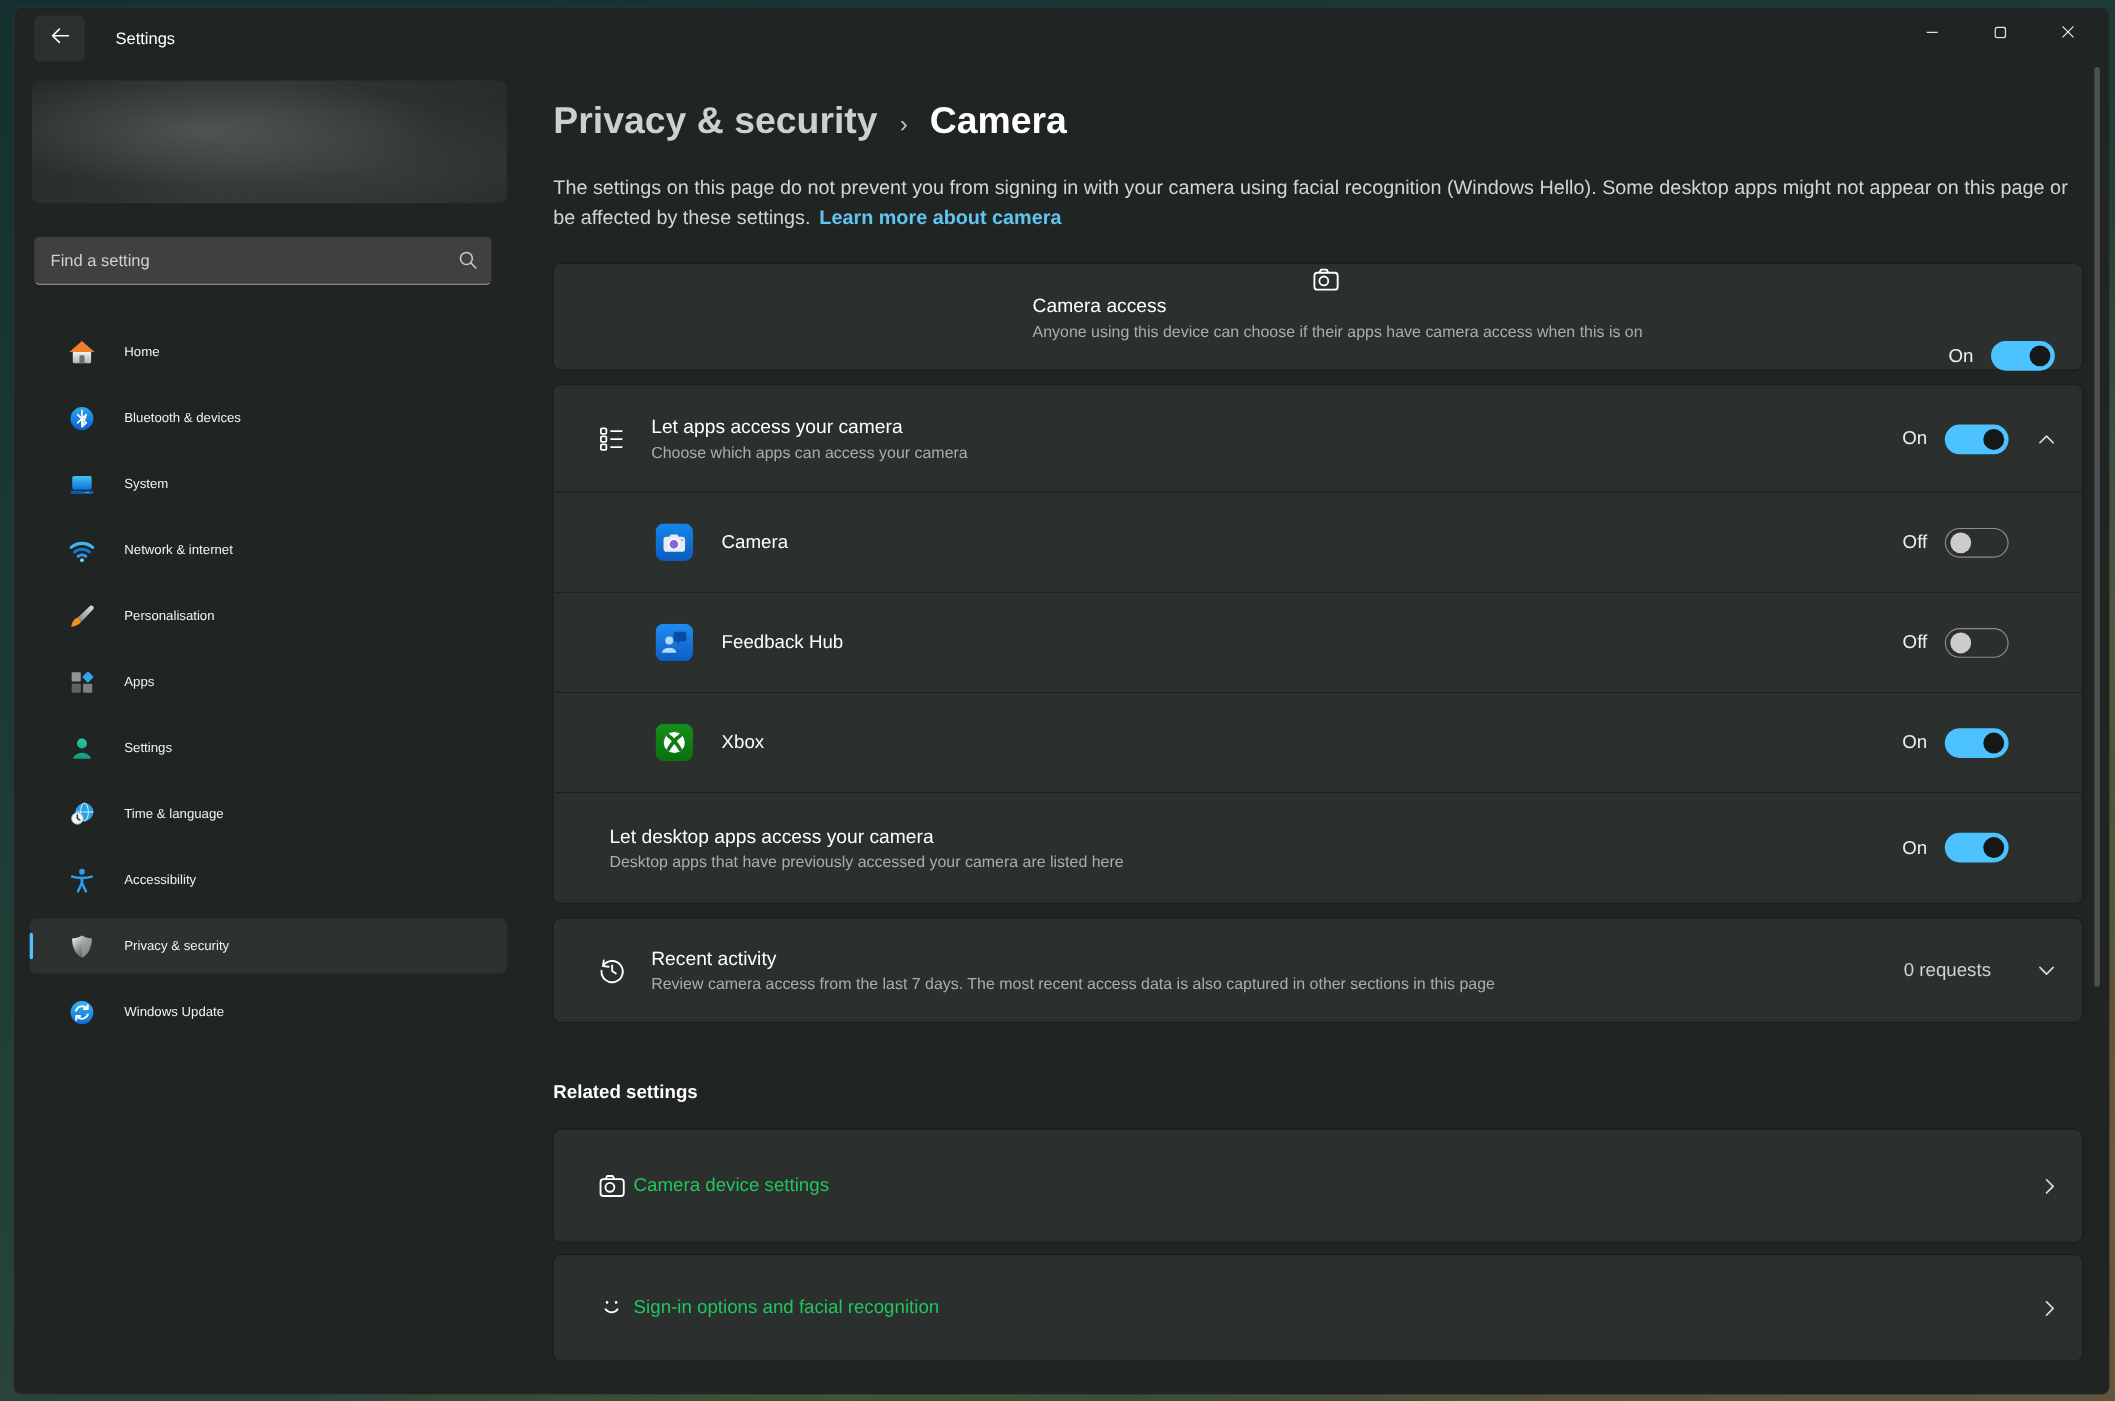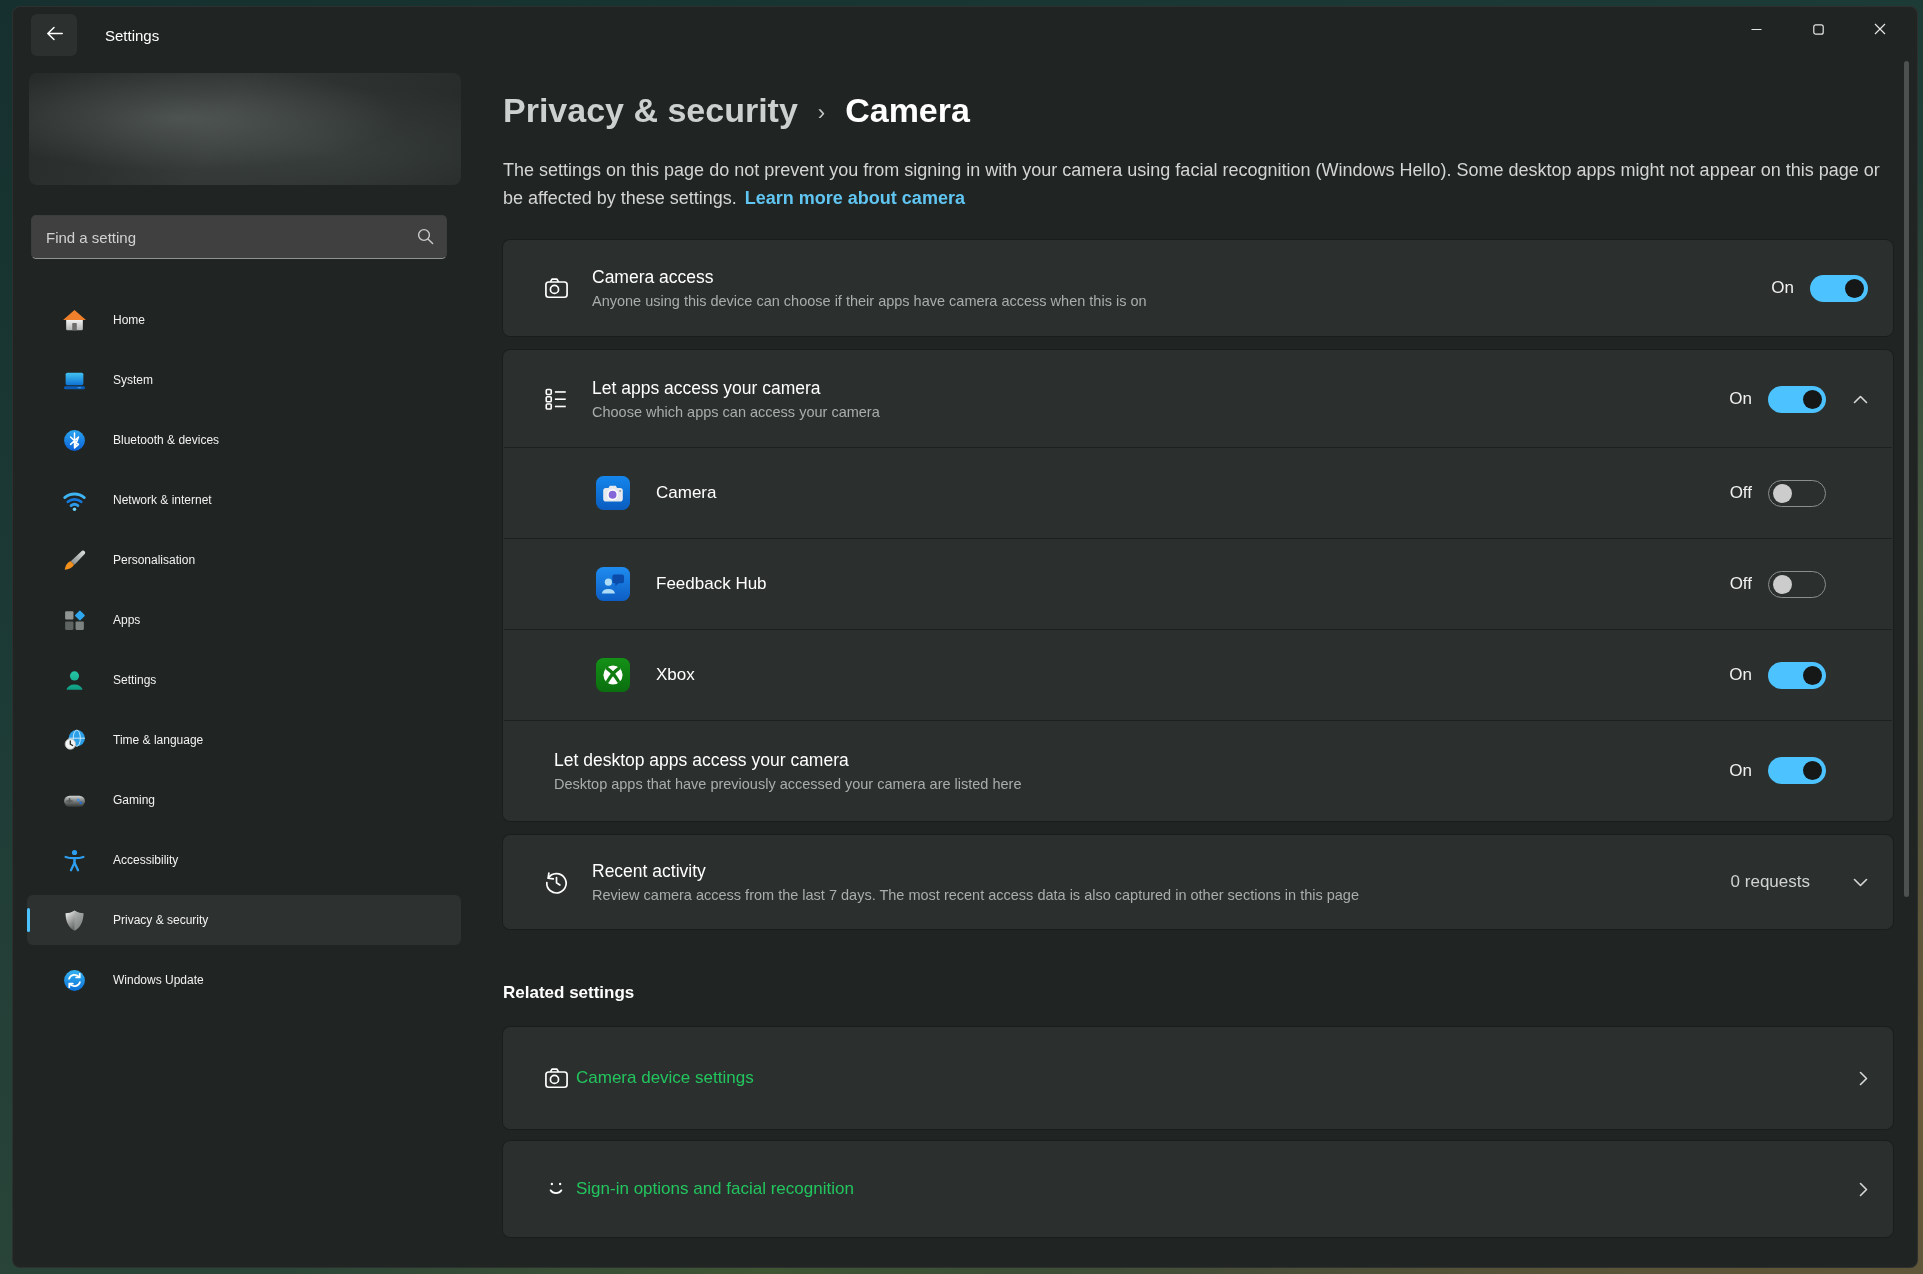--- a/index.html
+++ b/index.html
@@ -95,21 +95,21 @@
   }
   .row{display:flex;align-items:center;padding:0 24px 0 38px;}
   .row .r-icon{width:28px;display:flex;align-items:center;justify-content:center;flex:0 0 auto;}
   .r-text{margin-left:22px;}
   .r-title{color:#ffffff;font-size:17.5px;}
   .r-sub{color:var(--text-sub);font-size:14.5px;margin-top:5px;}
   .r-right{margin-left:auto;display:flex;align-items:center;}
   .state-label{color:#f0f0f0;font-size:17px;margin-right:16px;}
   .chev-slot{width:42px;display:flex;justify-content:flex-end;align-items:center;}
 
-  .row-camera-access{height:96px;}
+  .row-camera-access{height:96px;flex-direction:column;}
   .group{margin-top:14px;}
   .group-header{height:96px;}
   .sub-row{height:91px;border-top:1px solid #1d201f;padding-left:92px;}
   .app-icon{width:34px;height:34px;flex:0 0 auto;display:flex;}
   .app-name{color:#ffffff;font-size:17px;margin-left:26px;}
   .row-desktop{height:100px;border-top:1px solid #1d201f;padding-left:50px;}
   .row-recent{height:94px;margin-top:14px;}
   .recent-value{color:#d0d3d1;font-size:17px;margin-right:16px;}
 
   .related-heading{margin-top:54px;color:#ffffff;font-size:17px;font-weight:700;}
@@ -192,47 +192,47 @@
             <rect x="9.8" y="14.4" width="4.4" height="7" rx="0.6" fill="#6e6f6d"></rect>
           </svg>
         </span>
         <span class="nav-label">Home</span>
       </div>
 
       <div class="nav-item">
         <span class="nav-icon">
           <svg width="25" height="25" viewBox="0 0 24 24">
             <defs>
+                <linearGradient id="g-bt" x1="0" y1="2" x2="0" y2="22" gradientUnits="userSpaceOnUse">
+                  <stop offset="0" stop-color="#2ba7f0"></stop>
+                  <stop offset="1" stop-color="#0a5fd6"></stop>
+                </linearGradient>
+              </defs>
+            <circle cx="12" cy="12" r="10" fill="url(#g-bt)"></circle>
+            <path d="M12 4.8 V19.2 L15.8 15.7 L8.2 8.6 M12 19.2 L15.8 8.6 L8.2 15.7" stroke="#ffffff" stroke-width="1.4" fill="none" stroke-linejoin="round" stroke-linecap="round"></path>
+          </svg>
+        </span>
+        <span class="nav-label">Bluetooth &amp; devices</span>
+      </div>
+
+      <div class="nav-item">
+        <span class="nav-icon">
+          <svg width="25" height="25" viewBox="0 0 24 24">
+            <defs>
                 <linearGradient id="g-sys" x1="0" y1="4" x2="0" y2="17" gradientUnits="userSpaceOnUse">
                   <stop offset="0" stop-color="#45c6f2"></stop>
                   <stop offset="1" stop-color="#0c6fd2"></stop>
                 </linearGradient>
               </defs>
             <rect x="3.5" y="4.5" width="17" height="12" rx="1.6" fill="url(#g-sys)"></rect>
             <rect x="2" y="17.5" width="20" height="2.8" rx="1.2" fill="#0a5cb8"></rect>
             <rect x="15" y="18.4" width="3.4" height="1" rx="0.5" fill="#4aa6e8"></rect>
           </svg>
         </span>
         <span class="nav-label">System</span>
-      </div>
-
-      <div class="nav-item">
-        <span class="nav-icon">
-          <svg width="25" height="25" viewBox="0 0 24 24">
-            <defs>
-                <linearGradient id="g-bt" x1="0" y1="2" x2="0" y2="22" gradientUnits="userSpaceOnUse">
-                  <stop offset="0" stop-color="#2ba7f0"></stop>
-                  <stop offset="1" stop-color="#0a5fd6"></stop>
-                </linearGradient>
-              </defs>
-            <circle cx="12" cy="12" r="10" fill="url(#g-bt)"></circle>
-            <path d="M12 4.8 V19.2 L15.8 15.7 L8.2 8.6 M12 19.2 L15.8 8.6 L8.2 15.7" stroke="#ffffff" stroke-width="1.4" fill="none" stroke-linejoin="round" stroke-linecap="round"></path>
-          </svg>
-        </span>
-        <span class="nav-label">Bluetooth &amp; devices</span>
       </div>
 
       <div class="nav-item">
         <span class="nav-icon">
           <svg width="25" height="25" viewBox="0 0 24 24" fill="none">
             <path d="M2.6 9.2 a14.5 14.5 0 0 1 18.8 0" stroke="#3fb5f2" stroke-width="2.7" stroke-linecap="round"></path>
             <path d="M5.6 13.2 a10 10 0 0 1 12.8 0" stroke="#1478da" stroke-width="2.7" stroke-linecap="round"></path>
             <path d="M8.7 17 a5.2 5.2 0 0 1 6.6 0" stroke="#2e9ae8" stroke-width="2.7" stroke-linecap="round"></path>
             <circle cx="12" cy="20.4" r="1.7" fill="#6fd2f8"></circle>
           </svg>
@@ -290,38 +290,20 @@
             <circle cx="14.2" cy="9.8" r="7.8" fill="#2b9fe8"></circle>
             <ellipse cx="14.2" cy="9.8" rx="3.4" ry="7.8" stroke="#cdeefc" stroke-width="0.9" fill="none"></ellipse>
             <line x1="6.4" y1="9.8" x2="22" y2="9.8" stroke="#cdeefc" stroke-width="0.9"></line>
             <circle cx="8" cy="15.4" r="5" fill="#f2f5f4" stroke="#b8bcba" stroke-width="0.8"></circle>
             <path d="M8 12.4 V15.4 L10.2 16.8" stroke="#2a2e2c" stroke-width="1.3" fill="none" stroke-linecap="round"></path>
           </svg>
         </span>
         <span class="nav-label">Time &amp; language</span>
       </div>
 
-      <div class="nav-item">
-        <span class="nav-icon">
-          <svg width="25" height="25" viewBox="0 0 24 24">
-            <defs>
-                <linearGradient id="g-gp" x1="0" y1="7" x2="0" y2="19" gradientUnits="userSpaceOnUse">
-                  <stop offset="0" stop-color="#dcdfde"></stop>
-                  <stop offset="1" stop-color="#93989620"></stop>
-                  <stop offset="1" stop-color="#939896"></stop>
-                </linearGradient>
-              </defs>
-            <rect x="2" y="7.4" width="20" height="10.6" rx="5.3" fill="url(#g-gp)"></rect>
-            <path d="M7.3 10.4 v4.6 M5 12.7 h4.6" stroke="#5a5e5c" stroke-width="1.7" stroke-linecap="round"></path>
-            <circle cx="15.6" cy="11.6" r="1.35" fill="#3f8fe0"></circle>
-            <circle cx="18" cy="14.2" r="1.35" fill="#2a6fd0"></circle>
-          </svg>
-        </span>
-        <span class="nav-label">Gaming</span>
-      </div>
 
       <div class="nav-item">
         <span class="nav-icon">
           <svg width="25" height="25" viewBox="0 0 24 24" fill="none">
             <circle cx="12" cy="4.3" r="2.5" fill="#2e9ff0"></circle>
             <path d="M3.5 8.6 C8 10.2 16 10.2 20.5 8.6" stroke="#2e9ff0" stroke-width="2.2" stroke-linecap="round"></path>
             <path d="M12 9.8 V14.2" stroke="#2e9ff0" stroke-width="2.4" stroke-linecap="round"></path>
             <path d="M12 14.2 L8.6 21.4 M12 14.2 L15.4 21.4" stroke="#2e9ff0" stroke-width="2.2" stroke-linecap="round"></path>
           </svg>
         </span>

